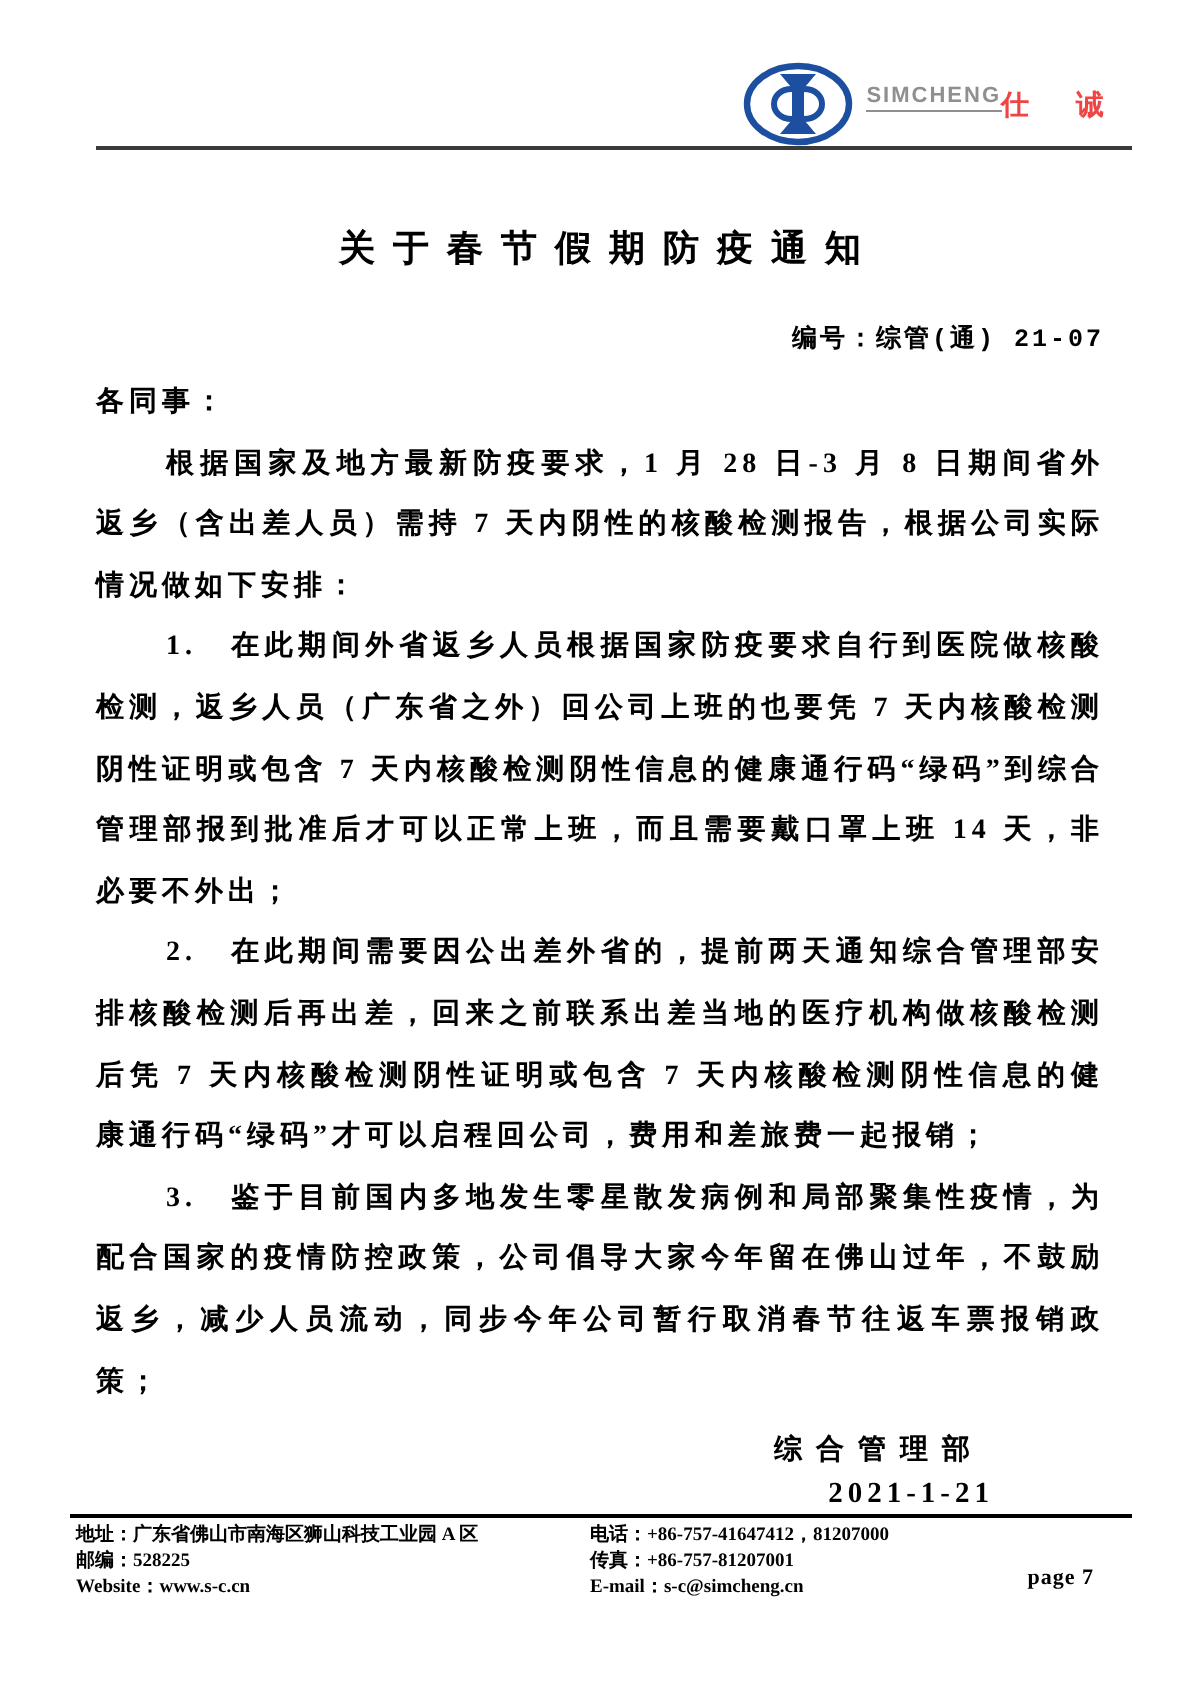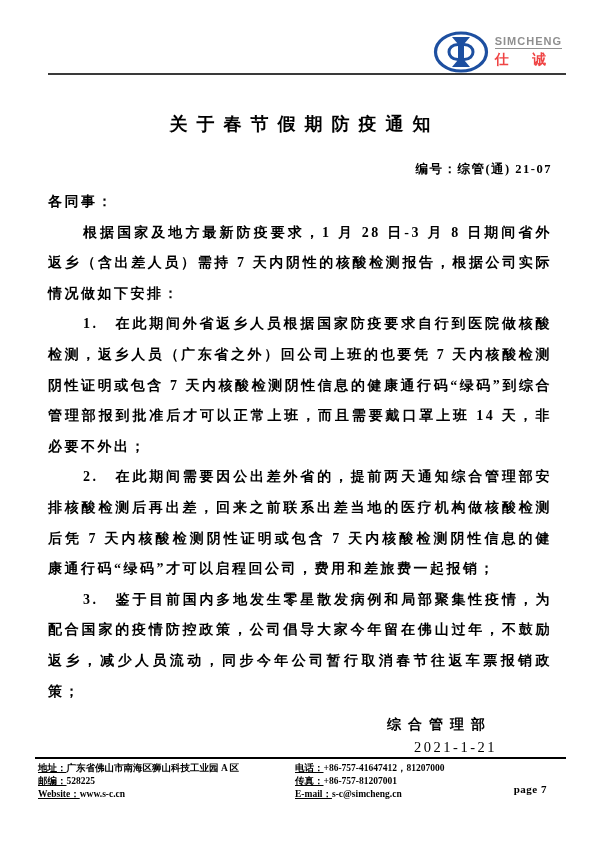--- a/index.html
+++ b/index.html
@@ -11,21 +11,21 @@
     color:#000;
     overflow:hidden;
   }
 
   
   .logo-wrap {
     position:absolute; top:29px; right:38px;
     display:flex; align-items:center; gap:6px;
   }
   .logo-mark { width:56px; height:46px; }
-  .brand-block { display:flex; flex-direction:column; align-items:flex-start; }
+  .brand-block { display:flex; align-items:flex-start; }
   .brand-en {
     font-family:"Liberation Sans","DejaVu Sans",sans-serif;
     font-size:11px; font-weight:bold; letter-spacing:1px;
     color:#8f8f8f; border-bottom:1.5px solid #8f8f8f; padding-bottom:1px;
   }
   .brand-cn {
     font-size:14px; font-weight:bold; color:#ef4444;
     letter-spacing:10px; margin-top:2px; white-space:nowrap;
   }
   .header-rule {
@@ -34,56 +34,56 @@
   }
 
   
   .doc-title {
     position:absolute; top:112px; left:0; width:100%;
     text-align:center; font-size:18px; font-weight:bold;
     letter-spacing:9px; text-indent:9px; white-space:nowrap;
   }
   .doc-number {
     position:absolute; top:161px; left:48px; width:504px;
-    text-align:right; font-size:12.5px; font-weight:bold; letter-spacing:1.5px;
+    text-align:right; font-size:12.5px; font-weight:bold; letter-spacing:1.5px;font-family:Liberation Mono, monospace;
   }
 
   
   .body-text {
     position:absolute; top:187px; left:48px; width:504px;
     font-size:14px; font-weight:bold; line-height:30.6px;
     text-align:justify; letter-spacing:2.5px;
   }
   .body-text p { margin:0; }
   .body-text p.indent { text-indent:35px; }
 
   
   .sign-name {
     position:absolute; top:704px; right:108px;
     font-size:14px; font-weight:bold; letter-spacing:7px; white-space:nowrap;margin-top:12px;
   }
   .sign-date {
     position:absolute; top:739px; right:103px;
-    font-size:14.5px; font-weight:normal; letter-spacing:2.5px; white-space:nowrap;
+    font-size:14.5px; font-weight:bold; letter-spacing:2.5px; white-space:nowrap;
   }
 
   
   .footer-rule {
     position:absolute; top:757px; left:35px; width:531px; height:1.5px;
     background:#000;
   }
   .footer {
     position:absolute; top:762px; left:38px; width:528px;
     font-size:9.5px; font-weight:bold; line-height:13.2px;
     display:flex;
   }
   .f-col-left  { width:257px; }
   .f-col-right { flex:1; }
   .f-row { white-space:nowrap; }
-  .f-label { font-weight:bold;text-decoration:underline; }
+  .f-label { font-weight:bold; }
   .page-num {
     position:absolute; top:783px; right:53px;
     font-size:11px; font-weight:bold; letter-spacing:0.5px;
   }
 </style>
 </head>
 <body>
 
 <div class="page">
 

